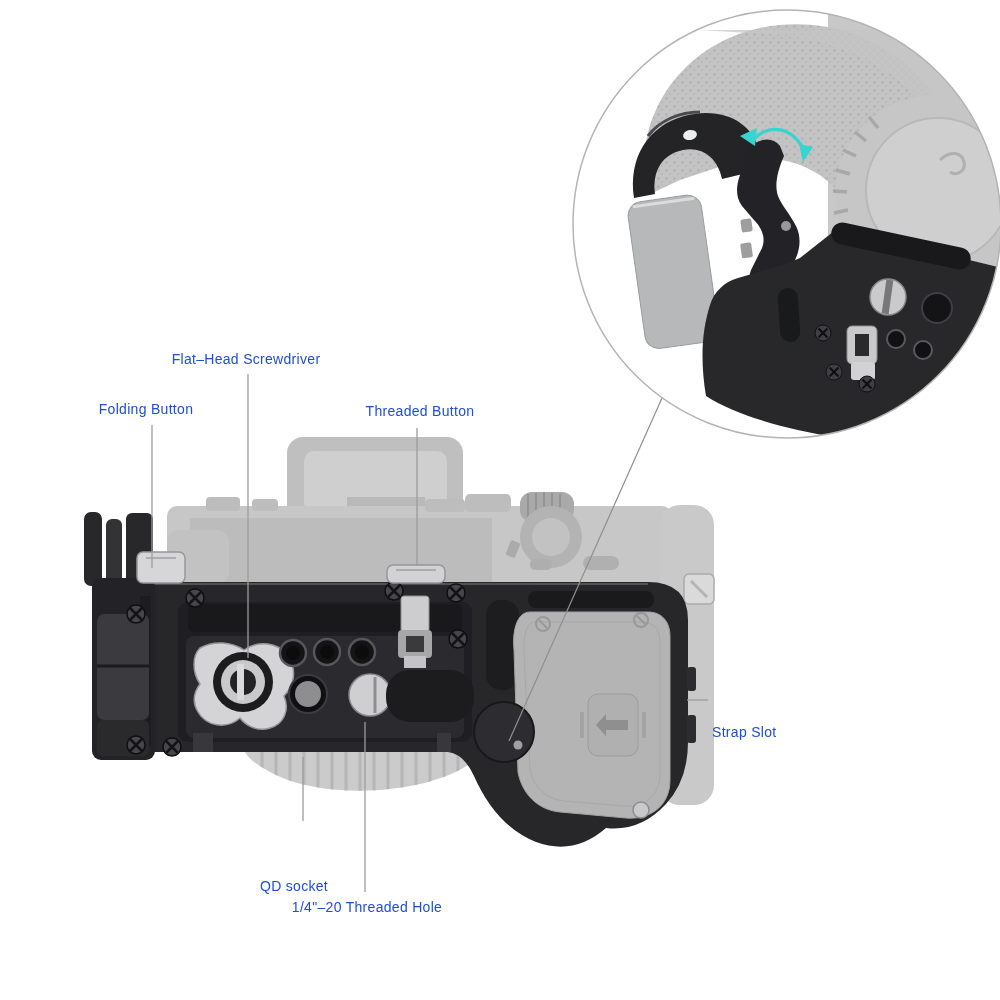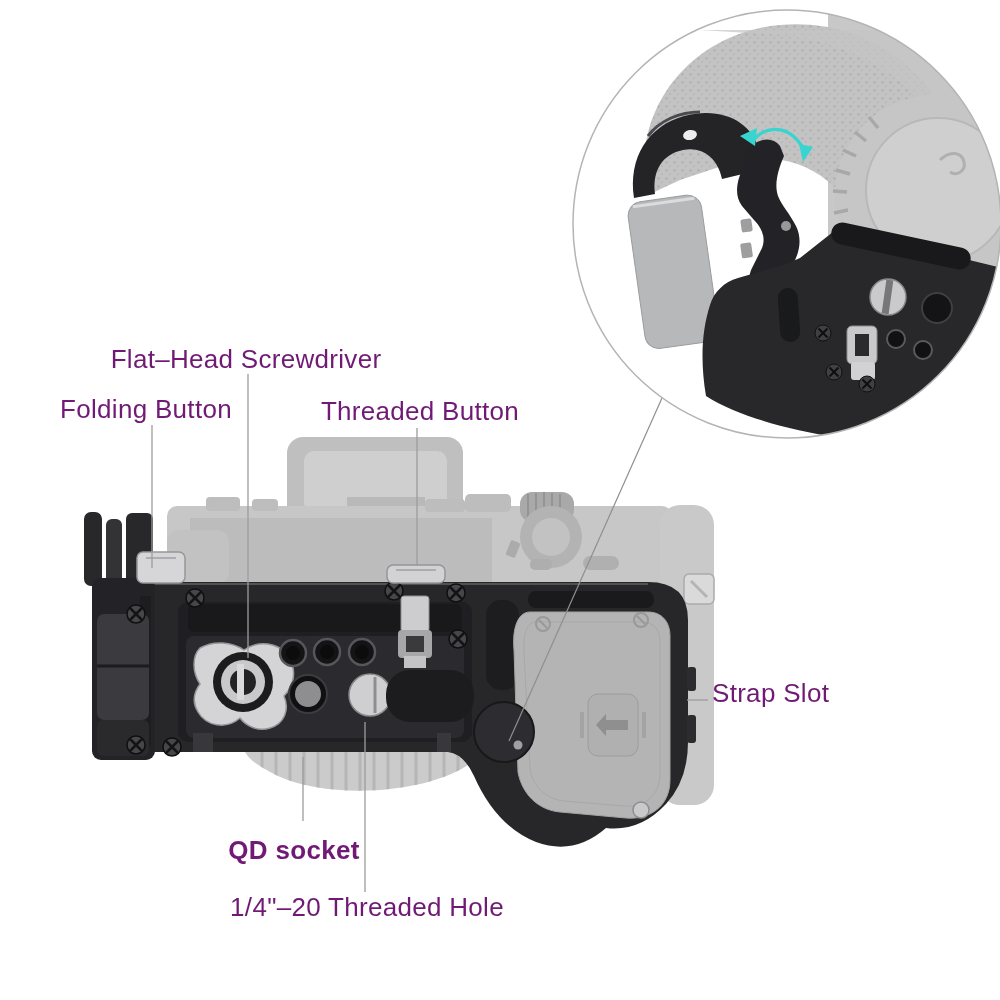--- a/index.html
+++ b/index.html
@@ -1,20 +1,20 @@
 <!DOCTYPE html>
 <html><head>
 <meta charset="utf-8">
 <style>
   html,body{margin:0;padding:0;}
   body{width:1000px;height:1000px;background:#ffffff;position:relative;overflow:hidden;
        font-family:"Liberation Sans", sans-serif;}
   .stage{position:absolute;left:0;top:0;width:1000px;height:1000px;}
   svg{position:absolute;left:0;top:0;}
-  .label{position:absolute;color:#701a75;font-size:26px;line-height:24px;
+  .label{position:absolute;color:#1d4ed8;font-size:14px;line-height:24px;
          letter-spacing:.3px;white-space:nowrap;}
   .label.center{text-align:center;}
 </style>
 </head>
 <body>
 
 <div class="stage">
 
 <svg width="1000" height="1000" viewBox="0 0 1000 1000">
   <defs>
@@ -342,17 +342,17 @@
         <polygon points="799,144 813,147 803,162" fill="#38d4d0"></polygon>
       </g>
     </g>
     <circle cx="787" cy="224" r="214" fill="none" stroke="#b4b4b4" stroke-width="1.5"></circle>
   </g>
 </svg>
 
 <div class="label center" style="left:96px;  top:347px; width:300px;">Flat–Head Screwdriver</div>
 <div class="label center" style="left:26px;  top:397px; width:240px;">Folding Button</div>
 <div class="label center" style="left:300px; top:399px; width:240px;">Threaded Button</div>
-<div class="label" style="left:712px; top:681px;">Strap Slot</div>
-<div class="label center" style="left:194px; top:838px; width:200px;font-weight:bold;">QD socket</div>
+<div class="label" style="left:712px; top:720px;">Strap Slot</div>
+<div class="label center" style="left:194px; top:874px; width:200px;">QD socket</div>
 <div class="label center" style="left:197px; top:895px; width:340px;">1/4"–20 Threaded Hole</div>
 
 </div>
 
 </body></html>

